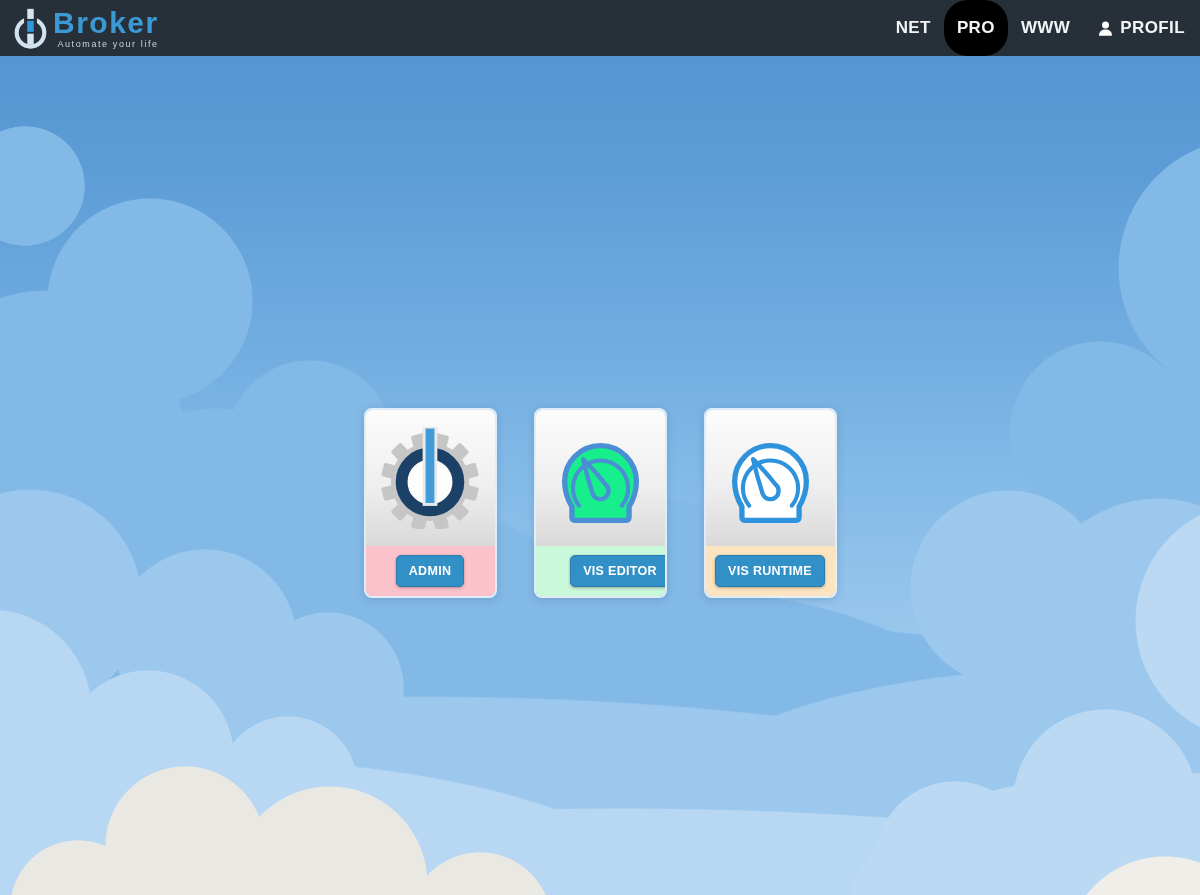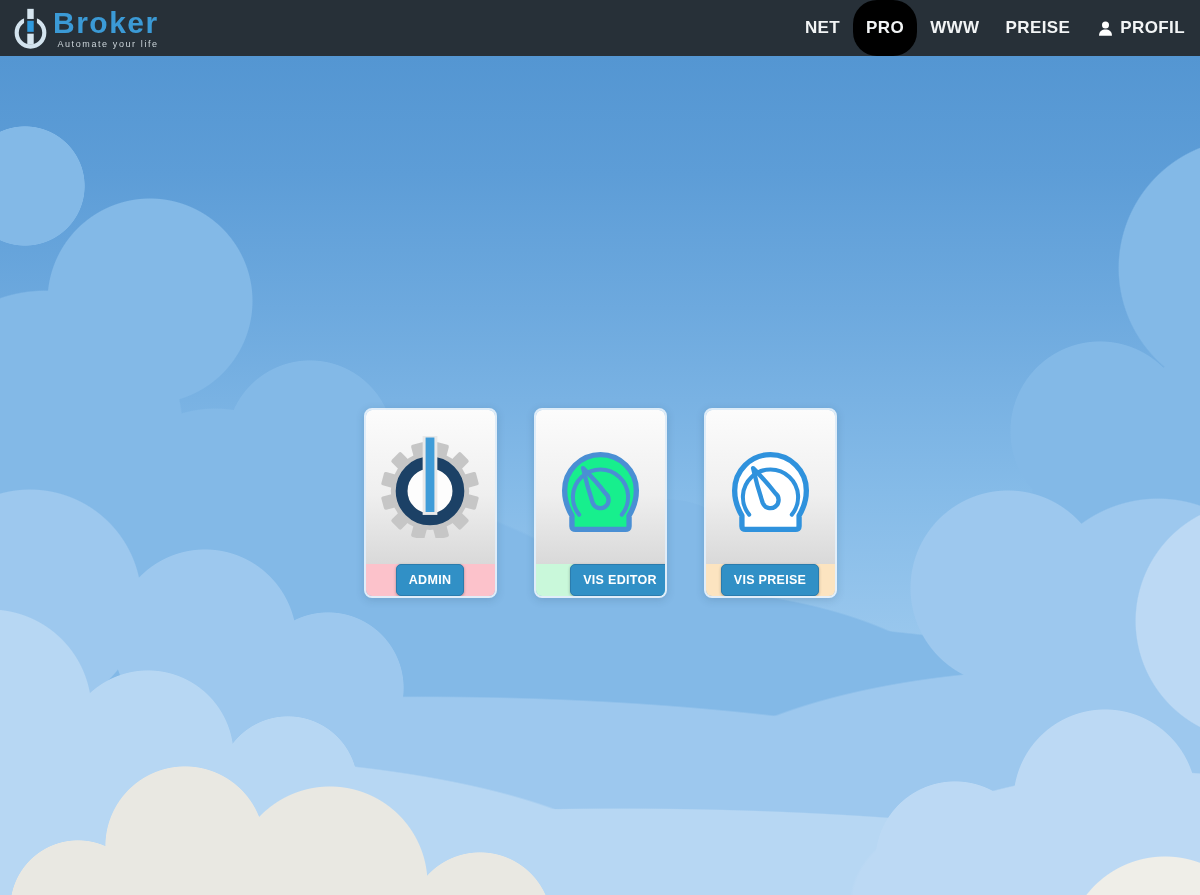--- a/index.html
+++ b/index.html
@@ -138,21 +138,21 @@
     box-shadow: 0 2px 8px rgba(30,60,90,0.18);
   }
   .card-top {
     flex: 1;
     background: linear-gradient(180deg, #fcfcfc 0%, #efefef 55%, #d9d9d9 100%);
     display: flex;
     align-items: center;
     justify-content: center;
   }
   .card-bottom {
-    height: 32px;
+    height: 50px;
     display: flex;
     align-items: center;
     justify-content: center;
   }
   .app-button {
     background: #3190c6;
     border: 1px solid #2b7cad;
     border-radius: 5px;
     color: #ffffff;
     font-family: "Liberation Sans", sans-serif;
@@ -184,21 +184,20 @@
     </svg>
     <div class="logo-text">
       <span class="brand">Broker</span>
       <span class="tagline">Automate your life</span>
     </div>
   </div>
   <nav>
     <a class="nav-item">NET</a>
     <a class="nav-item active">PRO</a>
     <a class="nav-item">WWW</a>
-    <a class="nav-item">PREISE</a>
     <a class="nav-item">
       <svg class="person" width="19" height="19" viewBox="0 0 20 20">
         <circle cx="10" cy="6.3" r="3.7" fill="#ffffff"></circle>
         <path d="M3.2,17.5 C3.2,13 6.3,11.1 10,11.1 C13.7,11.1 16.8,13 16.8,17.5 Z" fill="#ffffff"></path>
       </svg>
       <span>PROFIL</span>
     </a>
   </nav>
 </header>
 
@@ -248,18 +247,18 @@
 
     <div class="card">
       <div class="card-top">
         <svg class="gauge-white" width="97" height="93" viewBox="0 0 100 96">
           <path class="gbody" stroke-width="5.5" stroke-linejoin="round" d="M20.5,88 L20.5,77 C16,69.5 13,61 13,51 A37,37 0 0 1 87,51 C87,61 84,69.5 79.5,77 L79.5,88 C79.5,90.2 78,91.3 76,91.3 L24,91.3 C22,91.3 20.5,90.2 20.5,88 Z"></path>
           <path class="garc" stroke-width="4.2" stroke-linecap="round" d="M28,76 A28.5,28.5 0 1 1 72,76"></path>
           <path class="gbody" stroke-width="4.5" stroke-linejoin="round" d="M32,28 Q46,42 55,54 A8.5,8.5 0 1 1 42,64 Q36,46 32,28 Z"></path>
         </svg>
       </div>
       <div class="card-bottom" style="background: rgb(252, 228, 192);">
-        <button class="app-button">VIS PREISE</button>
+        <button class="app-button">VIS RUNTIME</button>
       </div>
     </div>
 
   </div>
 </main>
 
 </body></html>

